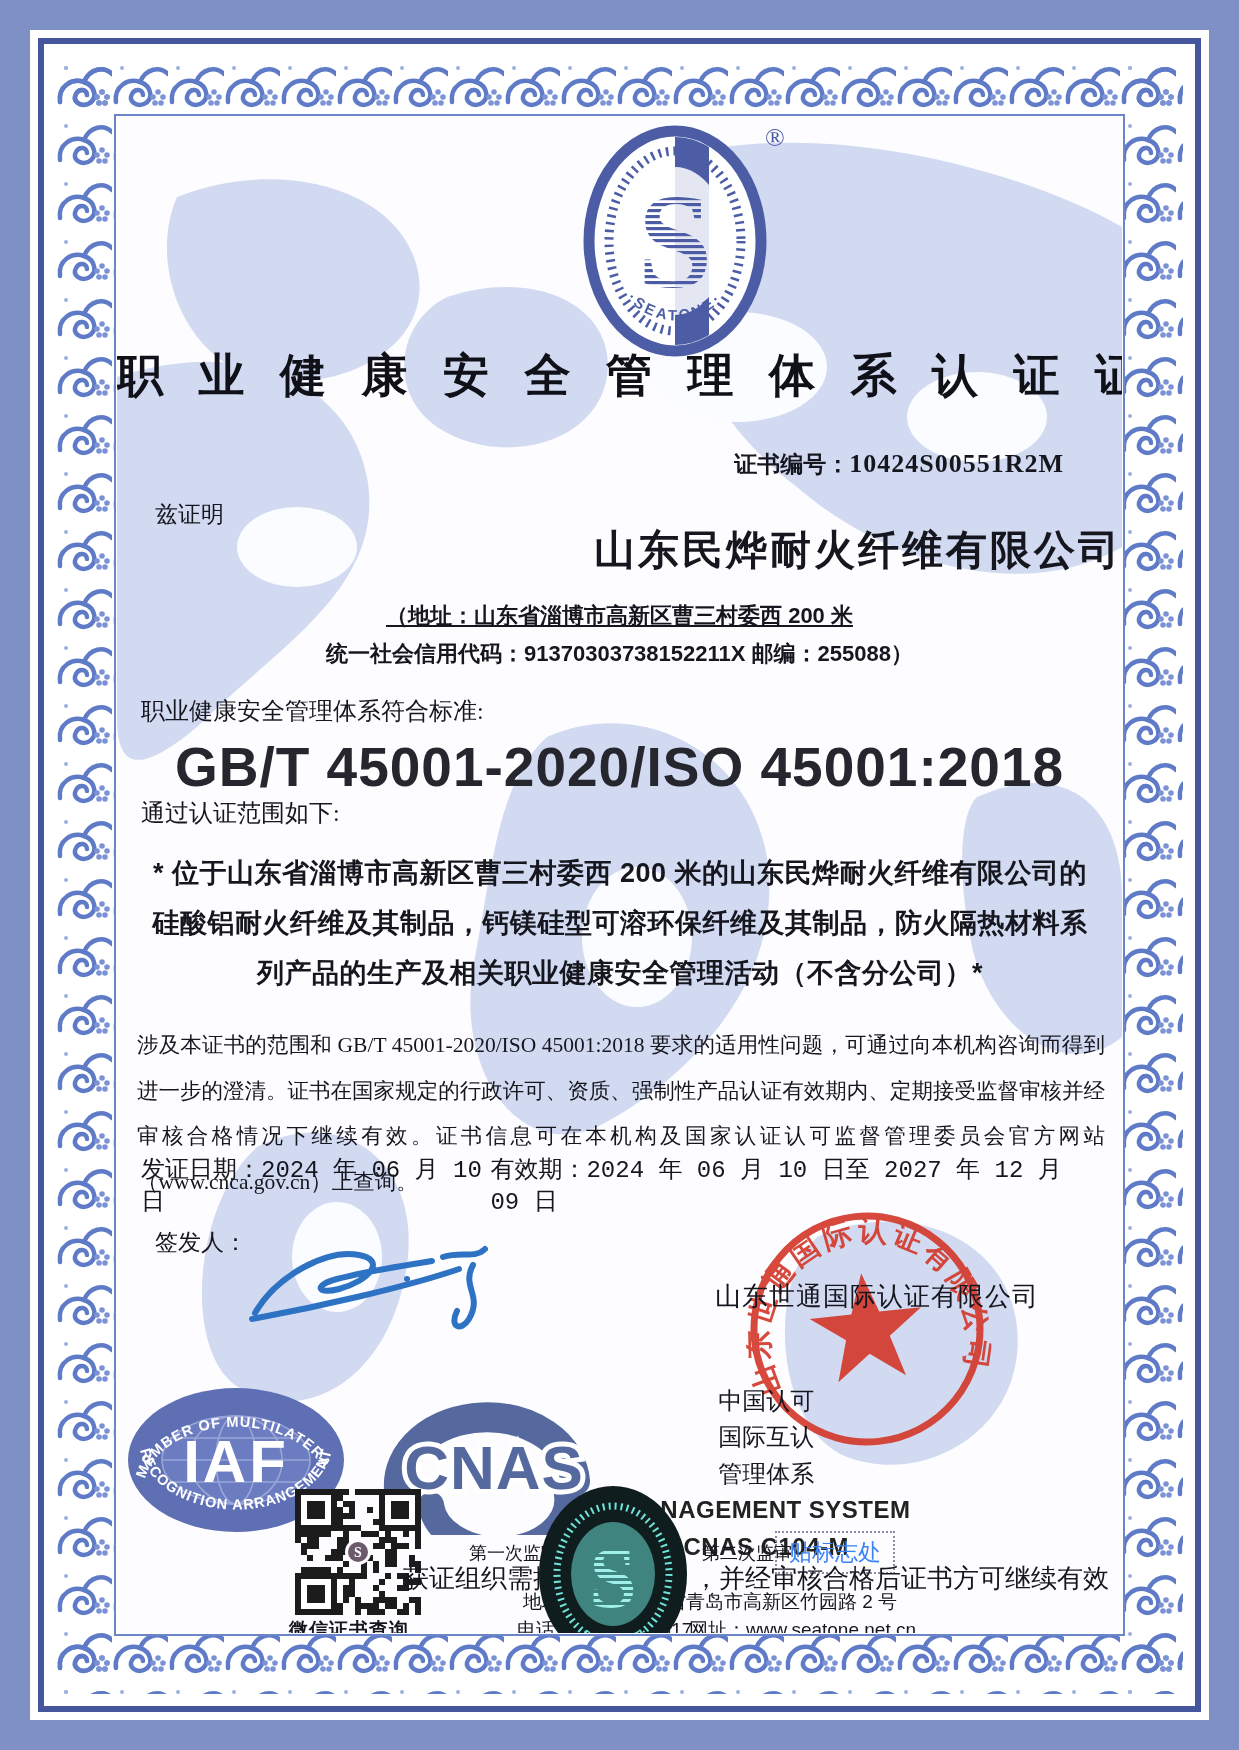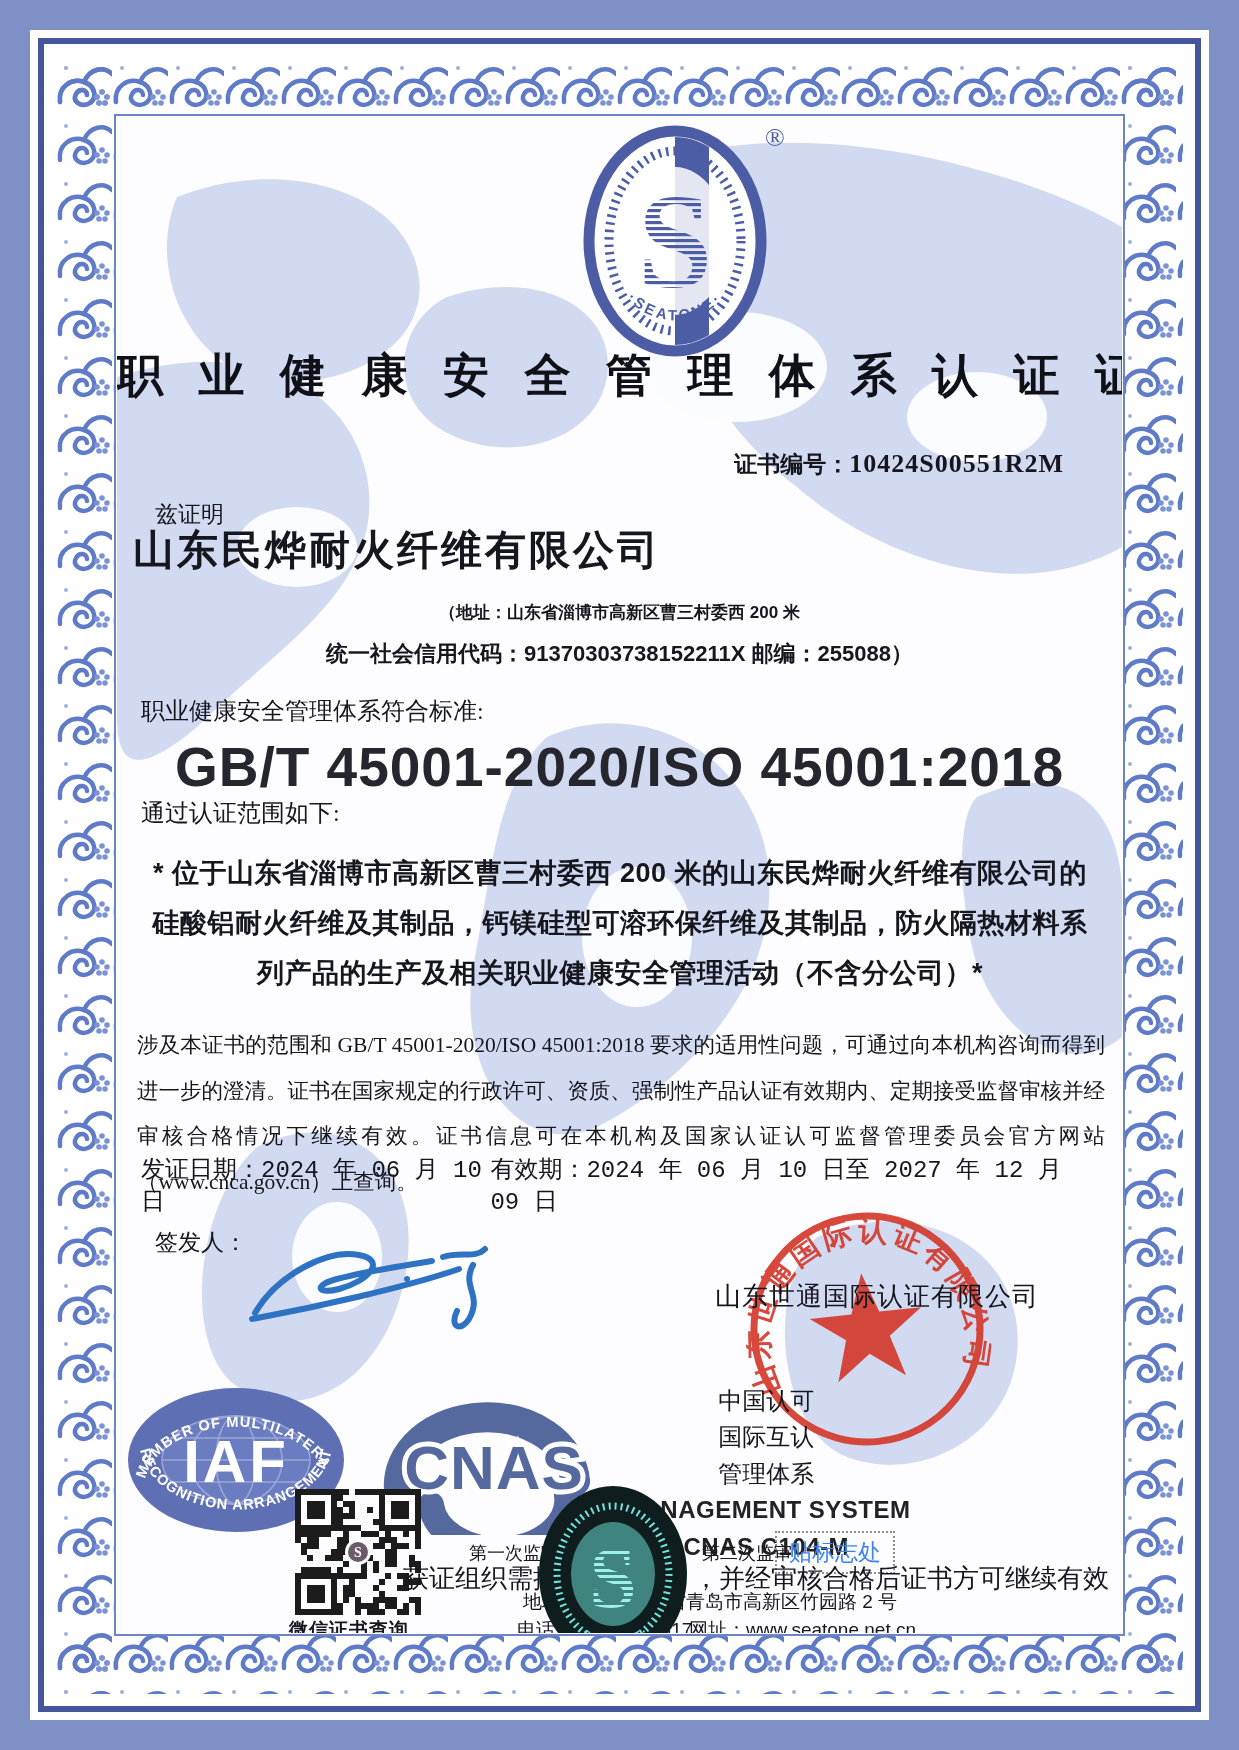--- a/index.html
+++ b/index.html
@@ -25,22 +25,22 @@
 
   .cert-title {
     left:0; right:0; top:228px; text-align:center;
     font-family:"Liberation Serif","DejaVu Serif",serif;
     font-size:46px; font-weight:700; letter-spacing:12px; color:#101018;
     white-space:nowrap;
   }
   .cert-no-row { right:58px; top:332px; font-family:"Liberation Serif",serif; font-size:23px; font-weight:700; }
   .cert-no-row .num { font-size:26px; letter-spacing:1px; }
   .certify-label { left:38px; top:382px; font-family:"Liberation Serif",serif; font-size:23px; }
-  .company-name { left:0; right:0; top:406px; text-align:left; font-size:41px; font-weight:700; letter-spacing:3px;margin-left:16px; }
-  .address-line { left:0; right:0; top:484px; text-align:center; font-size:17px; font-weight:700; }
+  .company-name { left:0; right:0; top:406px; text-align:right; font-size:41px; font-weight:700; letter-spacing:3px; }
+  .address-line { left:0; right:0; top:484px; text-align:center; font-size:22px; font-weight:700;text-decoration:underline; }
   .credit-line  { left:0; right:0; top:522px; text-align:center; font-size:22px; font-weight:700; }
   .standard-label { left:24px; top:578px; font-family:"Liberation Serif",serif; font-size:24px; }
   .standard-text  { left:0; right:0; top:618px; text-align:center; font-size:55px; font-weight:600; letter-spacing:1px; color:#26262e; }
   .scope-label  { left:24px; top:680px; font-family:"Liberation Serif",serif; font-size:24px; }
   .scope-para {
     left:28px; width:950px; top:732px; text-align:center;
     font-size:27px; font-weight:700; line-height:1.85; letter-spacing:0.5px;
   }
   .legal-para {
     left:20px; width:968px; top:906px; text-align:justify;

